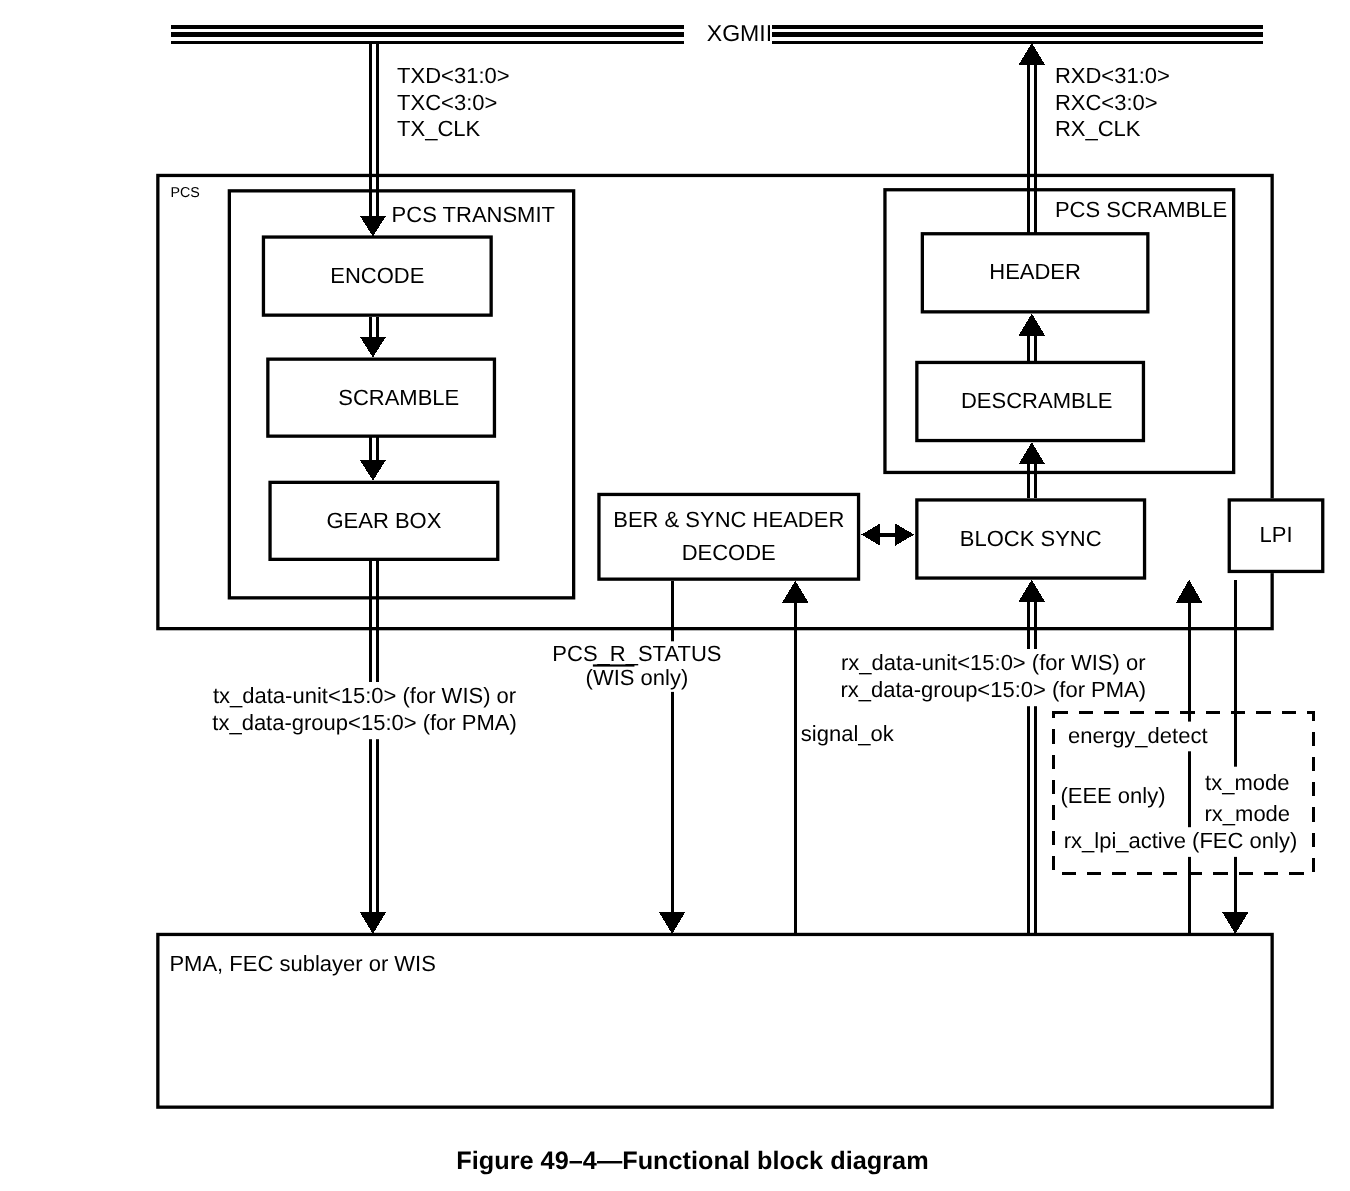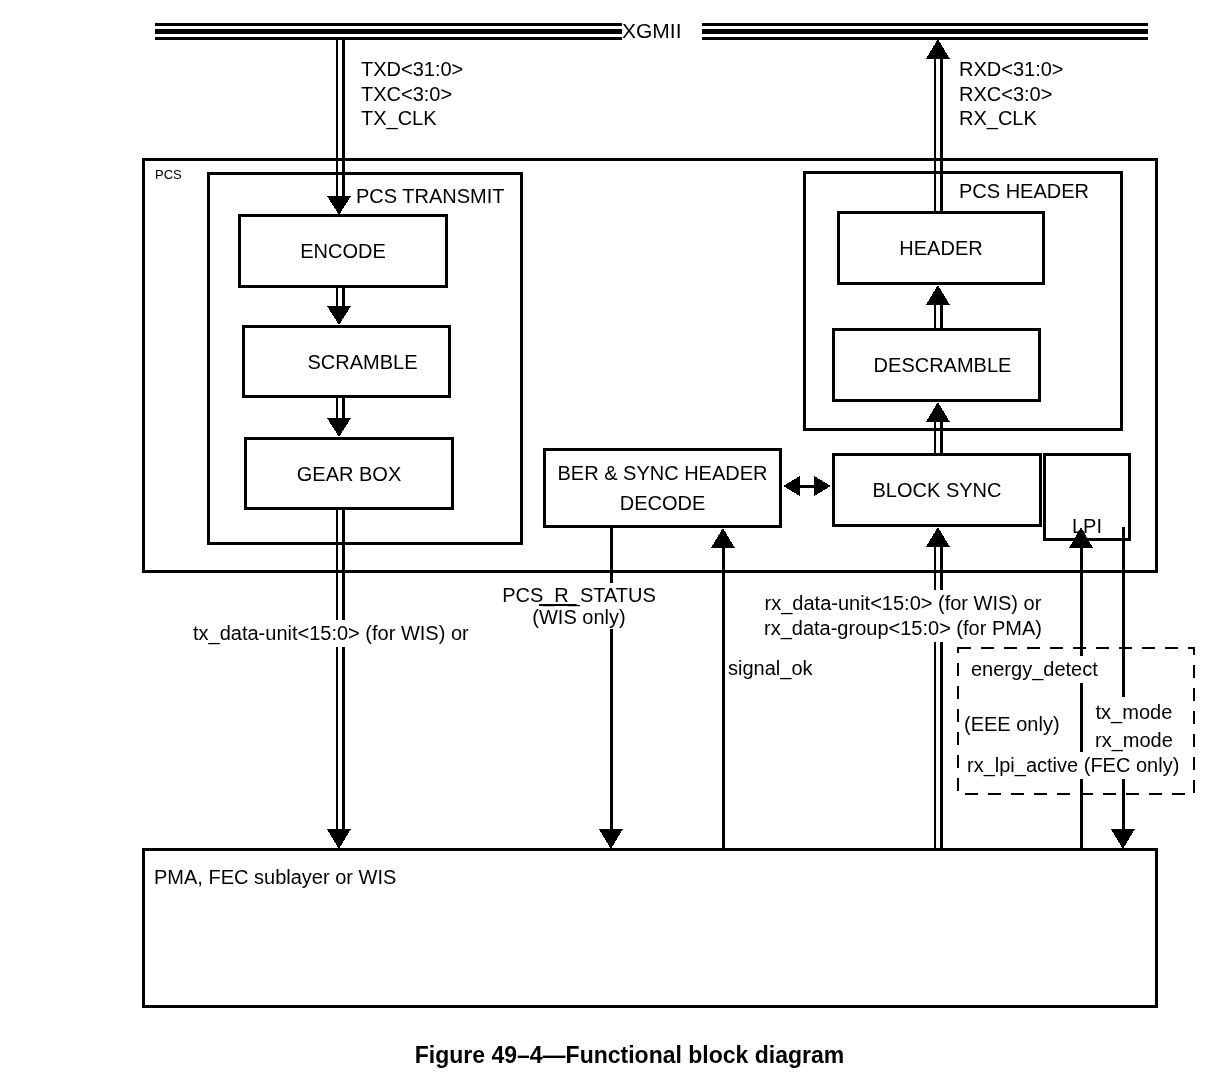--- a/index.html
+++ b/index.html
@@ -56,30 +56,30 @@
     <span style="line-height:30px;">
       <span>BER &amp; SYNC HEADER</span><br>
       <span>DECODE</span>
     </span>
   </div>
 
   <div class="box" style="left:832px;top:453px;width:210px;height:74px;">
     <span>BLOCK SYNC</span>
   </div>
 
-  <div class="box" style="left:1043px;top:453px;width:88px;height:88px;align-items:flex-end;">
+  <div class="box" style="left:1116px;top:453px;width:88px;height:68px;">
     <span>LPI</span>
   </div>
 
   <div class="box" style="left:142px;top:848px;width:1016px;height:160px;"></div>
   <div class="pma-label" style="left:154px;top:866px;">PMA, FEC sublayer or WIS</div>
 
   <div class="corner-label" style="left:155px;top:167px;font-size:13px;text-align:right;">PCS</div>
   <div class="corner-label" style="left:356px;top:185px;">PCS TRANSMIT</div>
-  <div class="corner-label" style="left:959px;top:180px;">PCS HEADER</div>
+  <div class="corner-label" style="left:959px;top:180px;">PCS SCRAMBLE</div>
 
   <svg class="wires" width="1227" height="1083" viewBox="0 0 1227 1083" shape-rendering="crispEdges">
     <g fill="#000">
 
       <rect x="155" y="23" width="467" height="3"></rect>
       <rect x="155" y="29" width="467" height="5"></rect>
       <rect x="155" y="37" width="467" height="3"></rect>
 
       <rect x="702" y="23" width="446" height="3"></rect>
       <rect x="702" y="29" width="446" height="5"></rect>
@@ -144,38 +144,39 @@
 
     <g fill="#000">
       <rect x="797" y="484.5" width="20" height="3.5"></rect>
       <polygon points="800,476 800,496 783,486"></polygon>
       <polygon points="814,476 814,496 831,486"></polygon>
     </g>
 
     <rect x="958" y="648" width="236" height="146" fill="none" stroke="#000" stroke-width="2.5" stroke-dasharray="13 10"></rect>
   </svg>
 
-  <div class="flabel" style="left:622px;top:18px;width:80px;text-align:left;font-size:21px;">
+  <div class="flabel" style="left:622px;top:18px;width:80px;text-align:right;font-size:21px;">
     <span>XGMII</span>
   </div>
 
   <div class="flabel" style="left:361px;top:57px;line-height:24.5px;">
     <span>TXD&lt;31:0&gt;</span><br>
     <span>TXC&lt;3:0&gt;</span><br>
     <span>TX_CLK</span>
   </div>
 
   <div class="flabel" style="left:959px;top:57px;line-height:24.5px;">
     <span>RXD&lt;31:0&gt;</span><br>
     <span>RXC&lt;3:0&gt;</span><br>
     <span>RX_CLK</span>
   </div>
 
   <div class="flabel bgwhite" style="left:190px;top:620px;">
     <span>tx_data-unit&lt;15:0&gt; (for WIS) or</span><br>
+    <span>tx_data-group&lt;15:0&gt; (for PMA)</span>
   </div>
 
   <div class="flabel bgwhite center" style="left:478px;top:583px;width:196px;line-height:22px;">
     <span>PCS_R_STATUS</span><br>
     <span><span>(</span><span class="ov">WIS</span><span> only)</span></span>
   </div>
 
   <div class="flabel bgwhite" style="left:681px;top:655px;margin-left:44px;">
     <span>signal_ok</span>
   </div>

